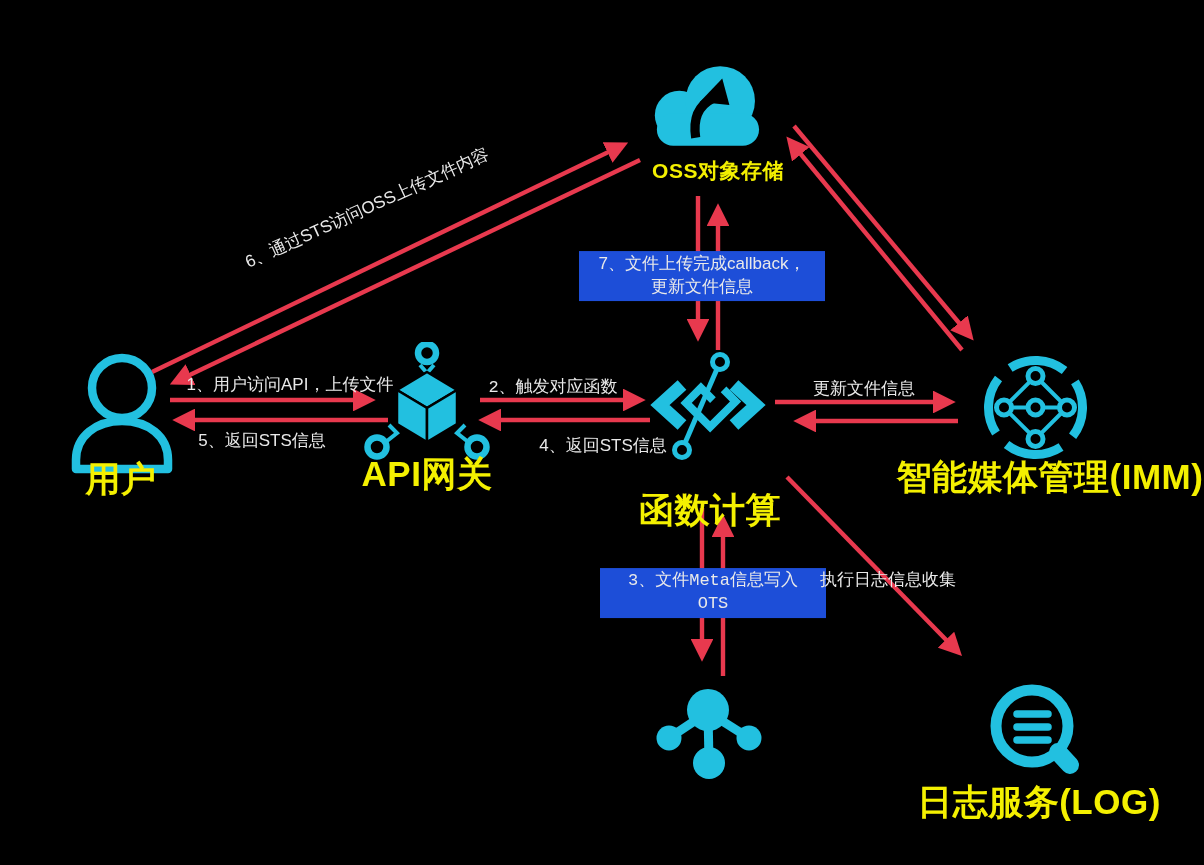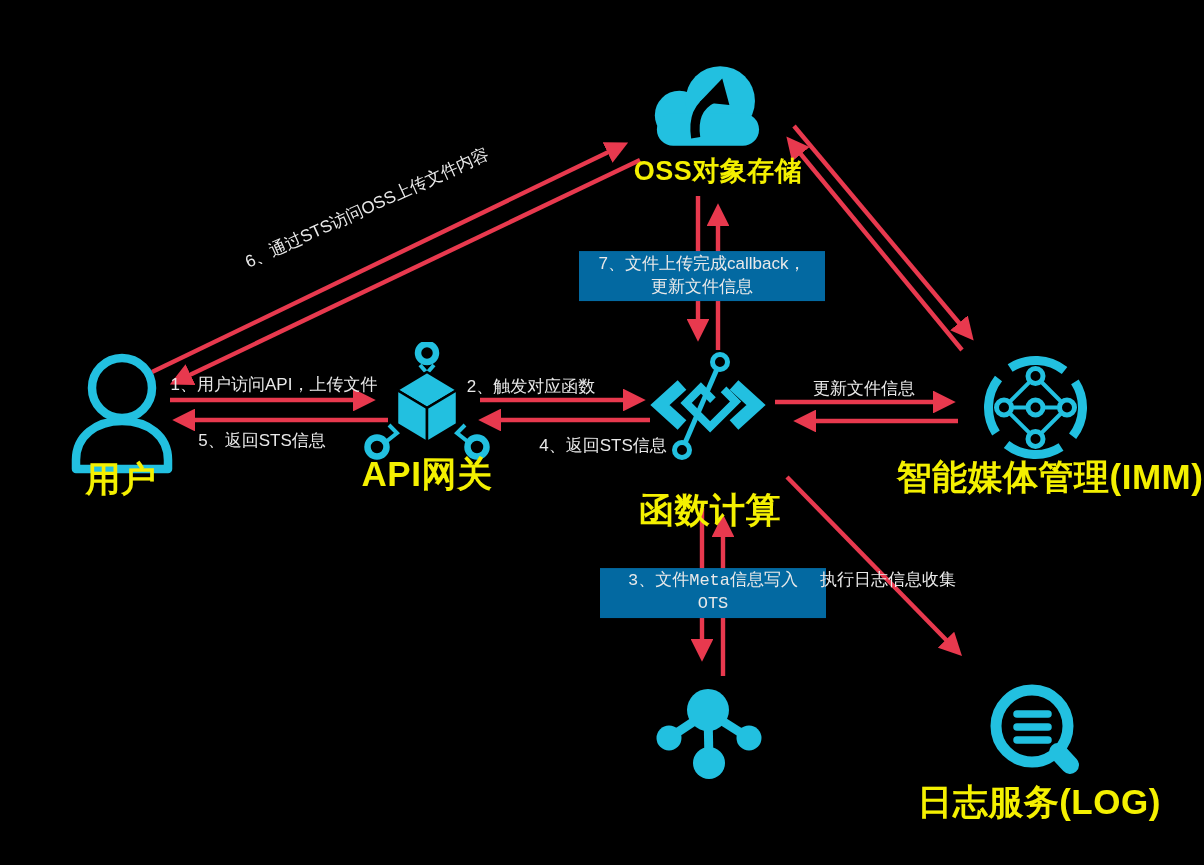--- a/index.html
+++ b/index.html
@@ -4,21 +4,21 @@
 <style>
   html,body{margin:0;padding:0;background:#000;}
   .stage{position:relative;width:1204px;height:865px;background:#000;overflow:hidden;
          font-family:"Liberation Sans","DejaVu Sans",sans-serif;}
   .stage svg.edges{position:absolute;left:0;top:0;width:1204px;height:865px;}
   .node-label{position:absolute;transform:translate(-50%,-50%);color:#f4f000;
               font-weight:bold;font-size:35px;white-space:nowrap;letter-spacing:0.5px;}
   .edge-label{position:absolute;transform:translate(-50%,-50%);color:#e9e9e9;
               font-size:17px;white-space:nowrap;}
   .edge-label.two-line{white-space:normal;text-align:center;line-height:1.35;
-              background:#0369a1;padding:2px 8px;width:230px;}
+              background:#1d4ed8;padding:2px 8px;width:230px;}
   .edge-label.rot{transform:translate(-50%,-50%) rotate(-24.5deg);}
   .icon-box{position:absolute;}
 </style>
 </head>
 <body>
 
 <div class="stage">
 
   <svg class="edges" viewBox="0 0 1204 865">
     <defs>
@@ -49,21 +49,21 @@
     <svg width="124" height="94" viewBox="0 0 120 92">
       <g fill="#22c0e0">
         <circle cx="30" cy="56" r="24"></circle>
         <circle cx="70" cy="42" r="34"></circle>
         <rect x="8" y="54" width="100" height="32" rx="16"></rect>
       </g>
       <path d="M46,78 C43,58 50,46 62,40" stroke="#000" stroke-width="9" fill="none"></path>
       <polygon points="50,43 72,20 79,46" fill="#000"></polygon>
     </svg>
   </div>
-  <div class="node-label" style="left:718px;top:171px;font-size:27px;">OSS对象存储</div>
+  <div class="node-label" style="left:718px;top:171px;font-size:21px;">OSS对象存储</div>
 
   <div class="icon-box" style="left:66px;top:348px;width:120px;height:126px;">
     <svg width="120" height="126" viewBox="0 0 120 126">
       <g stroke="#22c0e0" stroke-width="8.5" fill="none">
         <circle cx="56" cy="40" r="30"></circle>
         <path d="M10,121 L10,112 C10,88 30,73 56,73 C82,73 102,88 102,112 L102,121 Z" stroke-linejoin="round"></path>
       </g>
     </svg>
   </div>
   <div class="node-label" style="left:121px;top:479px;">用户</div>
@@ -145,23 +145,23 @@
       <line x1="76" y1="74" x2="88" y2="87" stroke="#22c0e0" stroke-width="18" stroke-linecap="round"></line>
       <g stroke="#22c0e0" stroke-width="7.5" stroke-linecap="round">
         <line x1="35" y1="36" x2="66" y2="36"></line>
         <line x1="35" y1="49" x2="66" y2="49"></line>
         <line x1="35" y1="62" x2="66" y2="62"></line>
       </g>
     </svg>
   </div>
   <div class="node-label" style="left:1039px;top:802px;">日志服务(LOG)</div>
 
-  <div class="edge-label" style="left:274px;top:384px;text-align:right;">1、用户访问API，上传文件</div>
+  <div class="edge-label" style="left:290px;top:384px;text-align:right;">1、用户访问API，上传文件</div>
   <div class="edge-label" style="left:262px;top:440px;">5、返回STS信息</div>
-  <div class="edge-label" style="left:531px;top:386px;">2、触发对应函数</div>
+  <div class="edge-label" style="left:553px;top:386px;font-family:Liberation Mono, monospace;">2、触发对应函数</div>
   <div class="edge-label" style="left:603px;top:445px;">4、返回STS信息</div>
   <div class="edge-label" style="left:864px;top:388px;">更新文件信息</div>
   <div class="edge-label rot" style="left:367px;top:208px;">6、通过STS访问OSS上传文件内容</div>
   <div class="edge-label two-line" style="left:702px;top:276px;">
     <span>7、文件上传完成callback，</span><br>
     <span>更新文件信息</span>
   </div>
   <div class="edge-label two-line" style="left:713px;top:593px;width:210px;font-family:Liberation Mono, monospace;">
     <span>3、文件Meta信息写入</span><br>
     <span>OTS</span>

